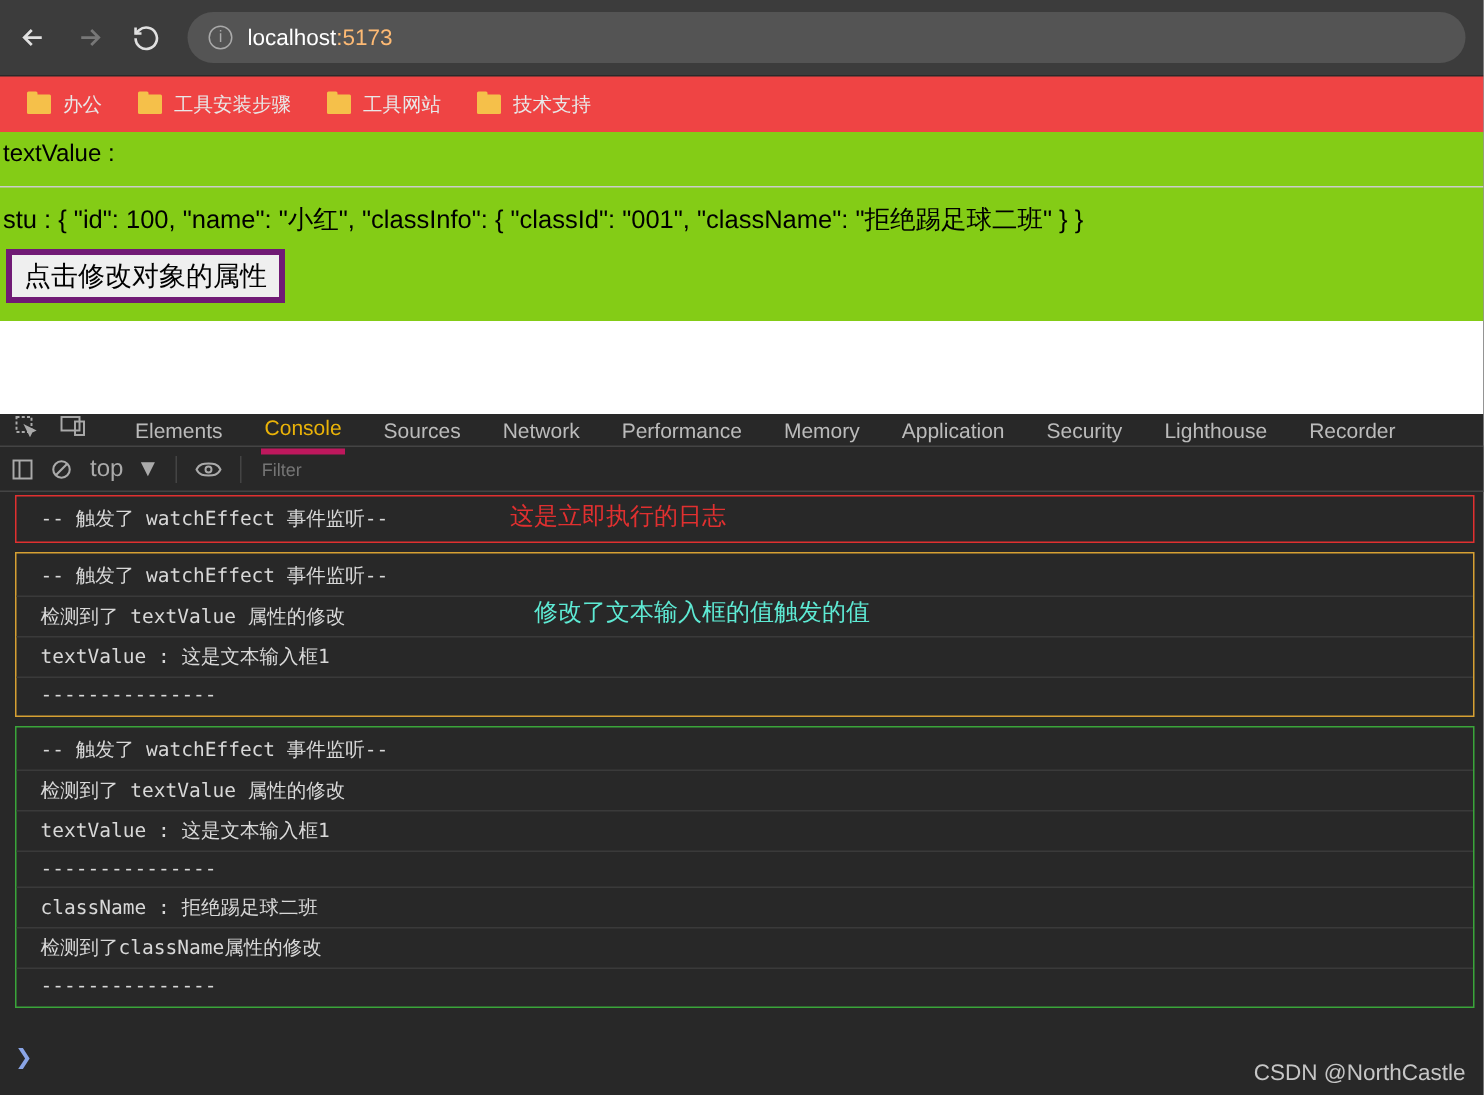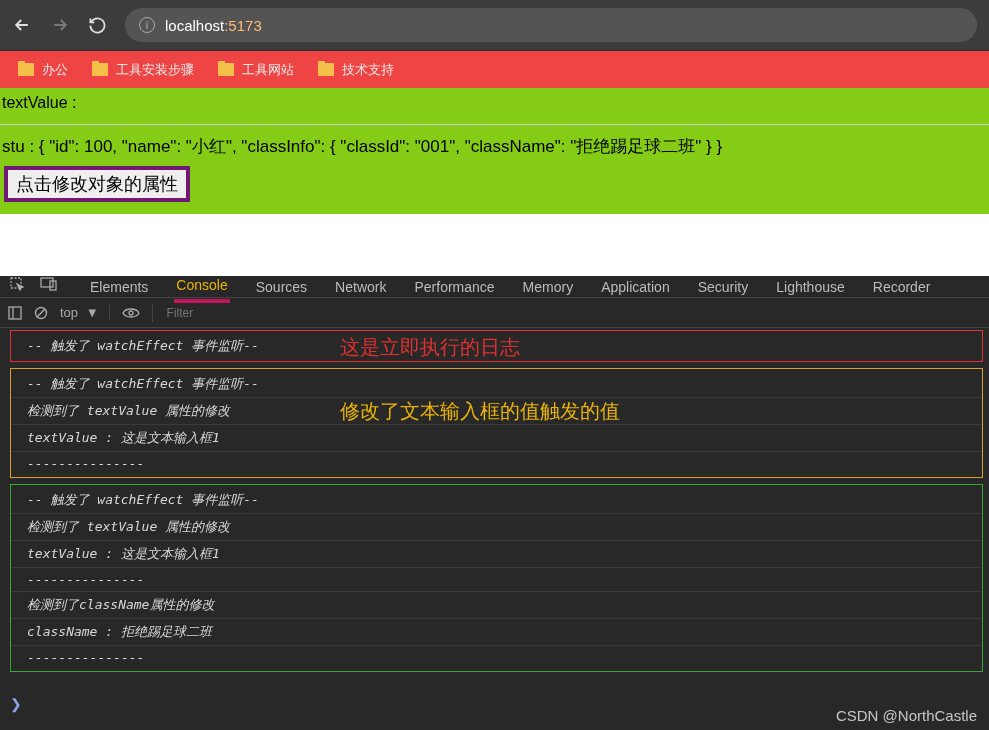--- a/index.html
+++ b/index.html
@@ -26,34 +26,34 @@
 
 .devtools { background: #282828; position: absolute; bottom: 0; left: 0; right: 0; height: 454px; color: #ccc; font-size: 13px; }
 .dt-tabs { height: 22px; display: flex; align-items: center; border-bottom: 1px solid #444; padding: 0 10px; gap: 24px; }
 .dt-tab-btn { color: #bbb; cursor: pointer; padding: 6px 2px; font-size: 14px; }
 .dt-tab-btn.active { color: #eab308; border-bottom: 4px solid #be185d; }
 .dt-icons { display: flex; gap: 14px; margin-right: 6px; }
 .dt-icon-svg { color: #aaa; }
 
 .dt-filter { height: 30px; display: flex; align-items: center; border-bottom: 1px solid #444; padding: 0 8px; gap: 12px; background: #282828; }
 .dt-filter-ctrl { color: #aaa; display: flex; align-items: center; gap: 4px; }
-.dt-dropdown { border-right: 1px solid #444; padding-right: 10px; font-size: 13px; }
+.dt-dropdown { border-right: 1px solid #444; padding-right: 10px; font-size: 16px; }
 .filter-input { background: transparent; border: none; color: #aaa; font-size: 12px; outline: none; padding: 2px 6px; flex: 1; }
 .filter-wrap { border-left: 1px solid #444; padding-left: 8px; flex: 1; display: flex; }
 
 .console-body { padding: 0; font-family: Consolas, monospace; font-size: 13px; overflow: auto; height: 362px; }
-.log-group { border: 1px solid; margin: 2px 6px 6px 10px; padding: 2px 0; font-style: italic; }
+.log-group { border: 1px solid; margin: 2px 6px 6px 10px; padding: 2px 0; }
 .group-red { border-color: #e03030; }
 .group-orange { border-color: #d6a033; }
 .group-green { border-color: #3aa53a; }
 .log-line { padding: 4px 16px; border-bottom: 1px solid #3a3a3a; color: #d8d8d8; font-size: 13px; display: flex; align-items: center; }
 .log-line:last-child { border-bottom: none; }
-.annotation { position: absolute; font-size: 20px; font-weight: 500; font-family: "Microsoft YaHei", sans-serif; text-align: center; }
+.annotation { position: absolute; font-size: 16px; font-weight: 500; font-family: "Microsoft YaHei", sans-serif; text-align: center; }
 .ann-red { color: #e03030; }
-.ann-orange { color: #eab308; }
+.ann-orange { color: #5eead4; margin-left: 16px; }
 .ann-green { color: #3aa53a; }
 
 .prompt-caret { padding: 6px 10px; color: #8aa5e6; font-size: 14px; }
 
 .watermark { position: absolute; bottom: 6px; right: 12px; color: #c6c6c6; font-size: 15px; font-family: Arial; margin-top: 20px; }
 </style>
 </head>
 <body>
 
 <div class="browser-bar">
@@ -168,22 +168,22 @@
       <div class="log-line">textValue :  这是文本输入框1</div>
       <div class="log-line">---------------</div>
     </div>
     <span class="annotation ann-orange" style="top:70px; left:340px;">修改了文本输入框的值触发的值</span>
 
     <div class="log-group group-green">
       <div class="log-line">-- 触发了 watchEffect 事件监听--</div>
       <div class="log-line">检测到了 textValue 属性的修改</div>
       <div class="log-line">textValue :  这是文本输入框1</div>
       <div class="log-line">---------------</div>
+      <div class="log-line">className :  拒绝踢足球二班</div>
       <div class="log-line">检测到了className属性的修改</div>
-      <div class="log-line">className :  拒绝踢足球二班</div>
       <div class="log-line">---------------</div>
     </div>
   </div>
 
   <div class="prompt-caret">❯</div>
 </div>
 
 <div class="watermark">CSDN @NorthCastle</div>
 
 </body></html>

